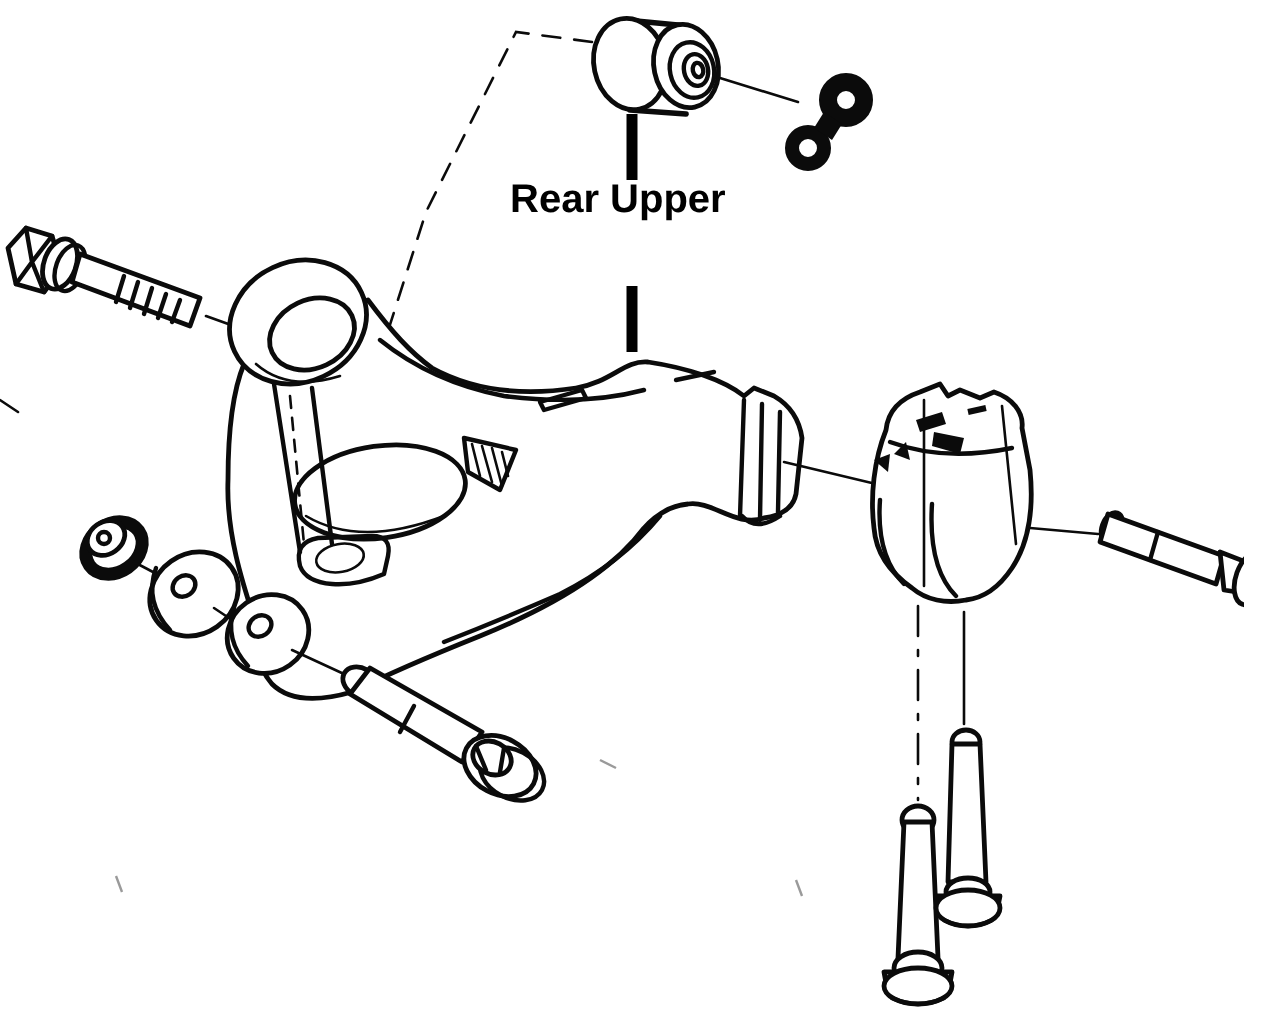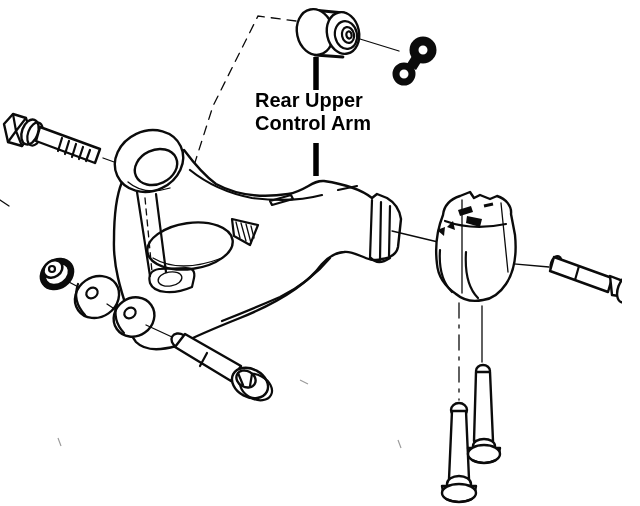--- a/index.html
+++ b/index.html
@@ -200,16 +200,15 @@
 
   <g>
     <path class="faint" d="M300,380 L308,384"></path>
     <path class="faint" d="M398,440 L401,448"></path>
     <path class="faint" d="M58,438 L61,446"></path>
   </g>
 </svg>
 
 <div id="part-label">
   <div>Rear Upper</div>
-  <div>Control Arm</div>
 </div>
 
 </div>
 
 </body></html>

